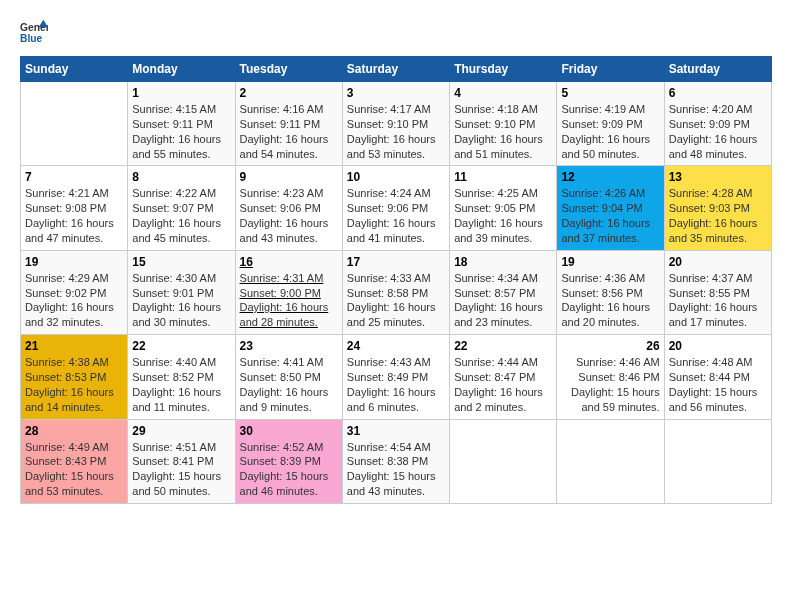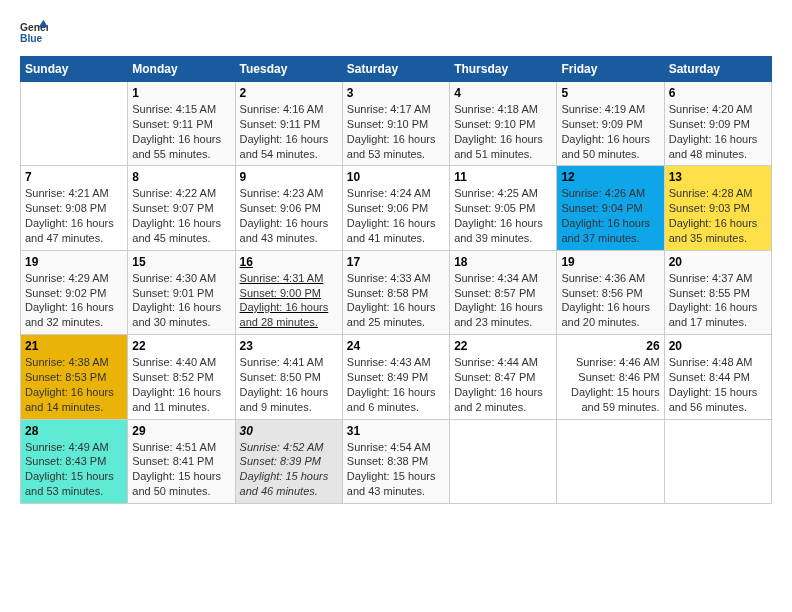--- a/index.html
+++ b/index.html
@@ -228,29 +228,29 @@
           <td style="background: rgb(255, 255, 255); text-align: right;">
             <span class="day-num">26</span>
             <div class="day-info">Sunrise: 4:46 AM<br>Sunset: 8:46 PM<br>Daylight: 15 hours and 59 minutes.</div>
           </td>
           <td style="background: rgb(255, 255, 255);">
             <span class="day-num">20</span>
             <div class="day-info">Sunrise: 4:48 AM<br>Sunset: 8:44 PM<br>Daylight: 15 hours and 56 minutes.</div>
           </td>
         </tr>
         <tr>
-          <td style="background: #5eead4;">
+          <td style="background: #fca5a5;">
             <span class="day-num">28</span>
             <div class="day-info">Sunrise: 4:49 AM<br>Sunset: 8:43 PM<br>Daylight: 15 hours and 53 minutes.</div>
           </td>
           <td style="background: rgb(249, 249, 249);">
             <span class="day-num">29</span>
             <div class="day-info">Sunrise: 4:51 AM<br>Sunset: 8:41 PM<br>Daylight: 15 hours and 50 minutes.</div>
           </td>
-          <td style="background: #e5e5e5; font-style: italic;">
+          <td style="background: #f9a8d4;">
             <span class="day-num">30</span>
             <div class="day-info">Sunrise: 4:52 AM<br>Sunset: 8:39 PM<br>Daylight: 15 hours and 46 minutes.</div>
           </td>
           <td style="background: rgb(249, 249, 249);">
             <span class="day-num">31</span>
             <div class="day-info">Sunrise: 4:54 AM<br>Sunset: 8:38 PM<br>Daylight: 15 hours and 43 minutes.</div>
           </td>
           <td class="empty-cell"></td>
           <td class="empty-cell"></td>
           <td class="empty-cell"></td>

